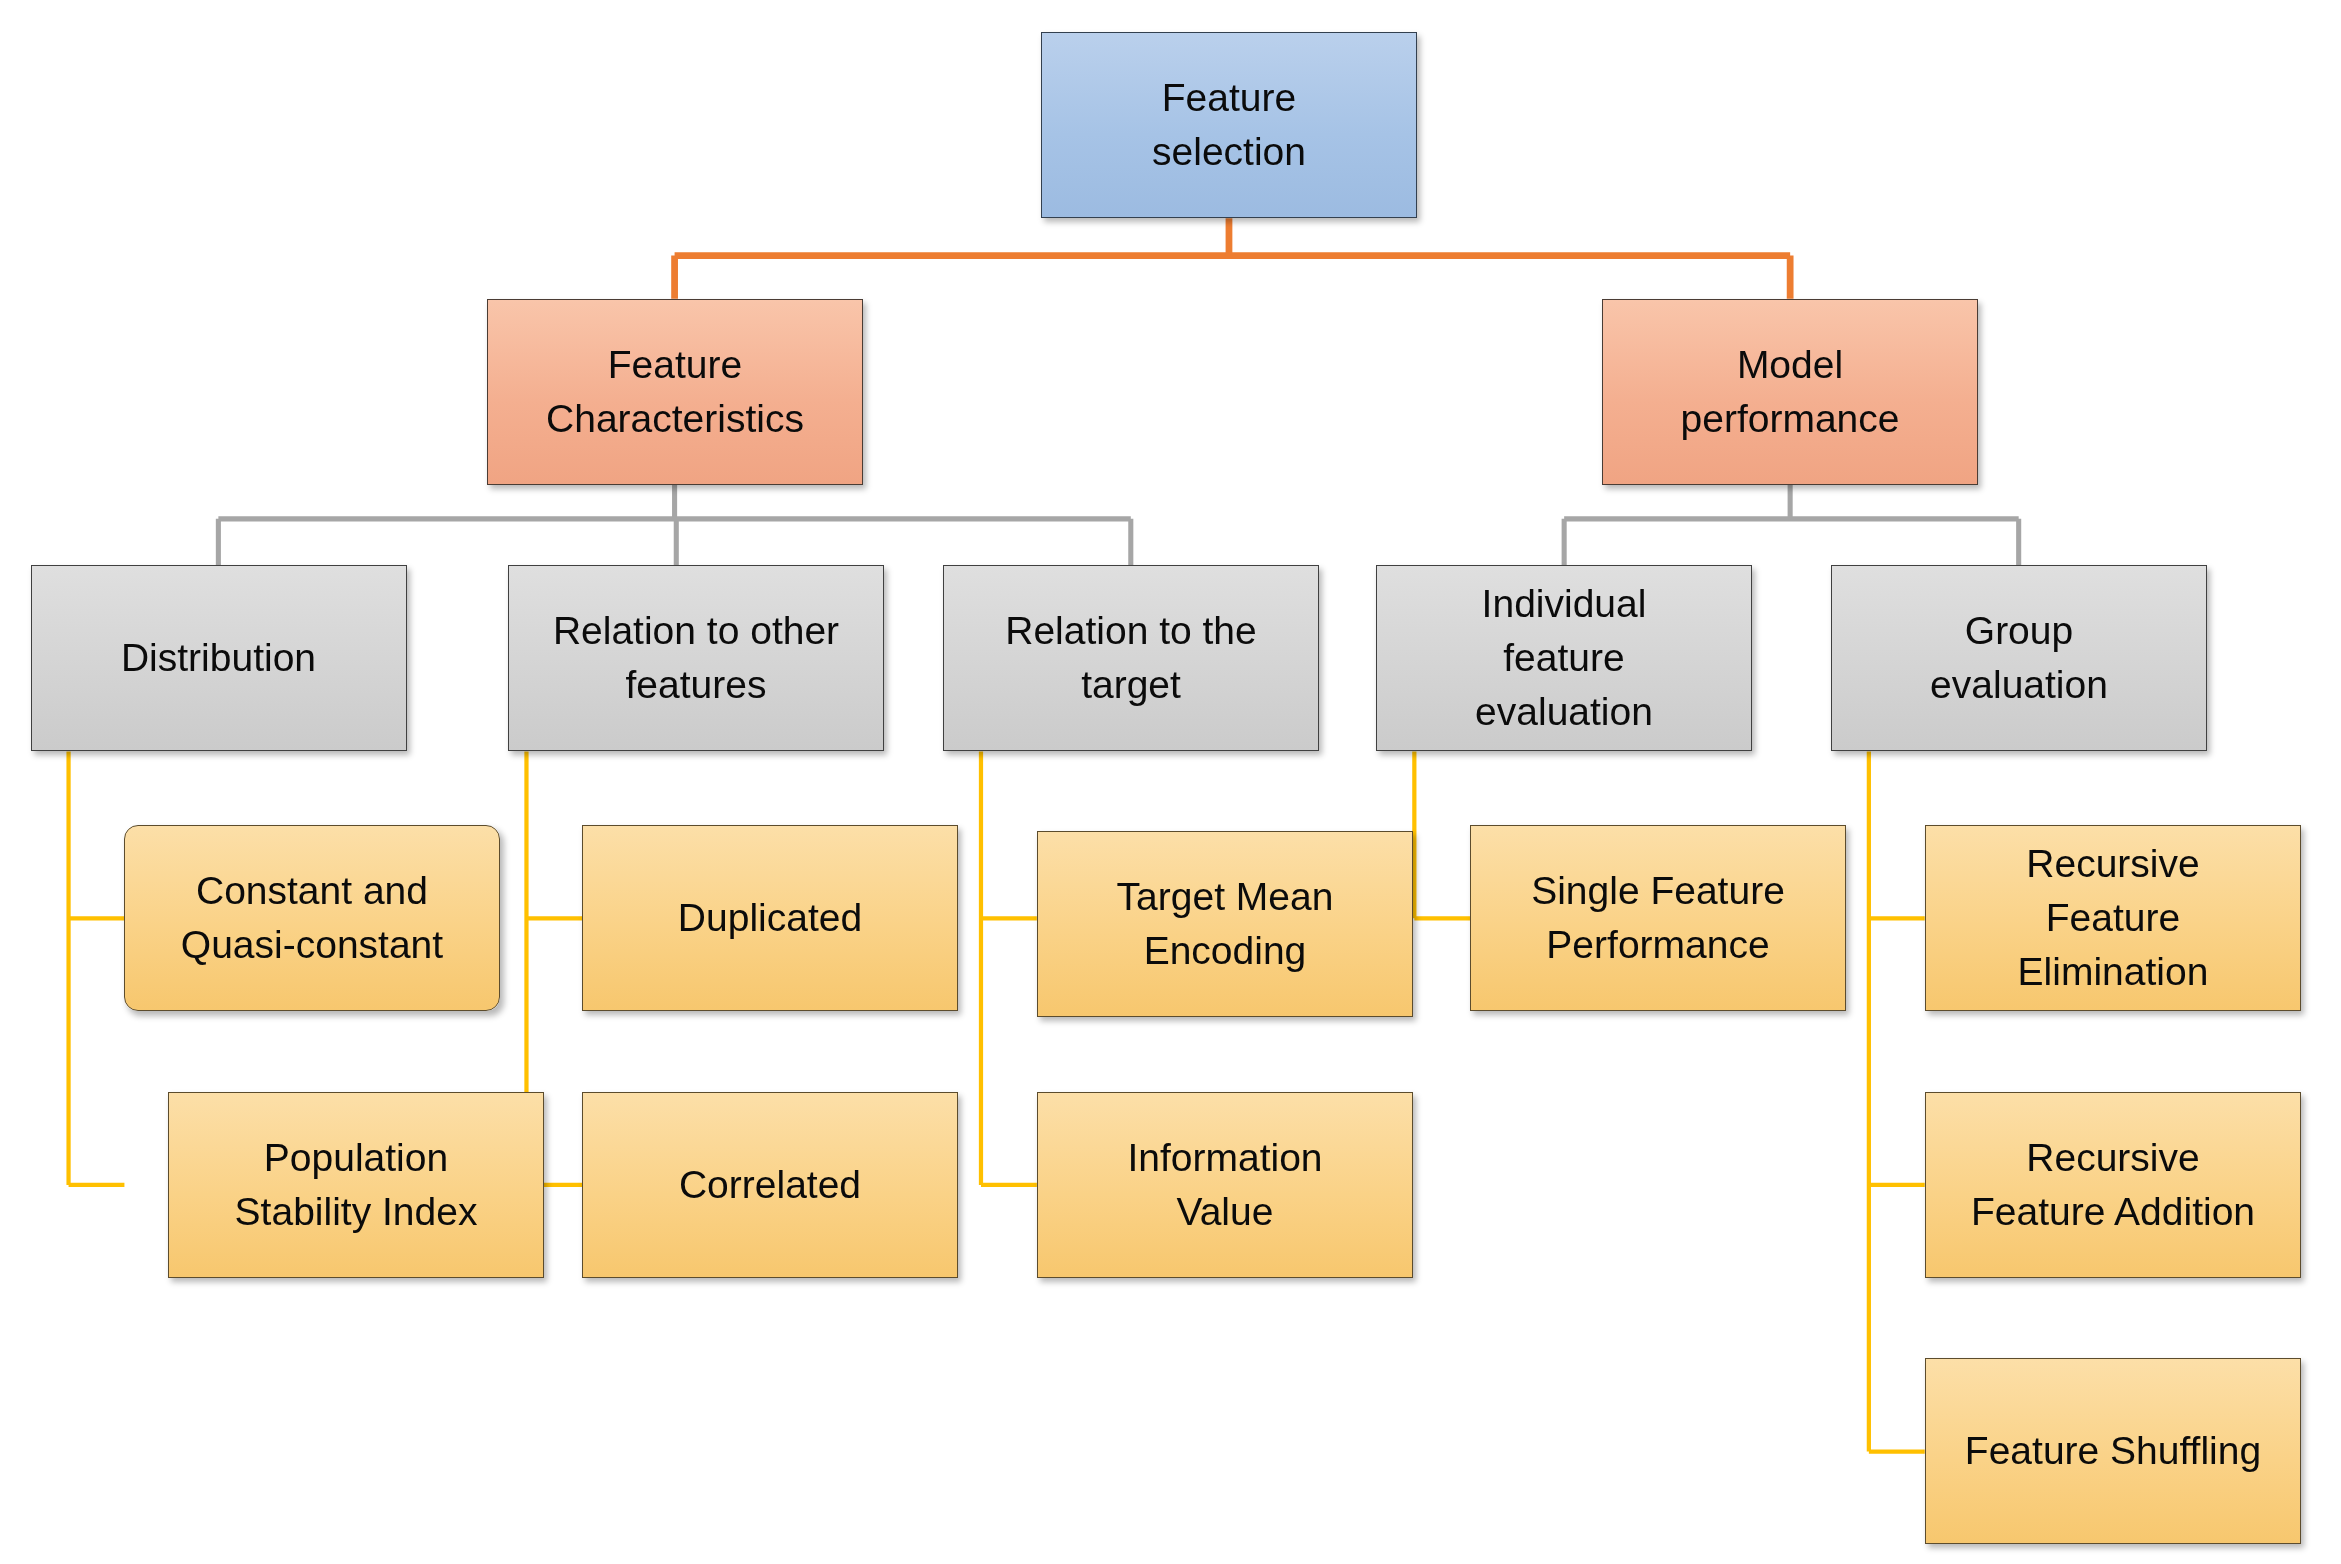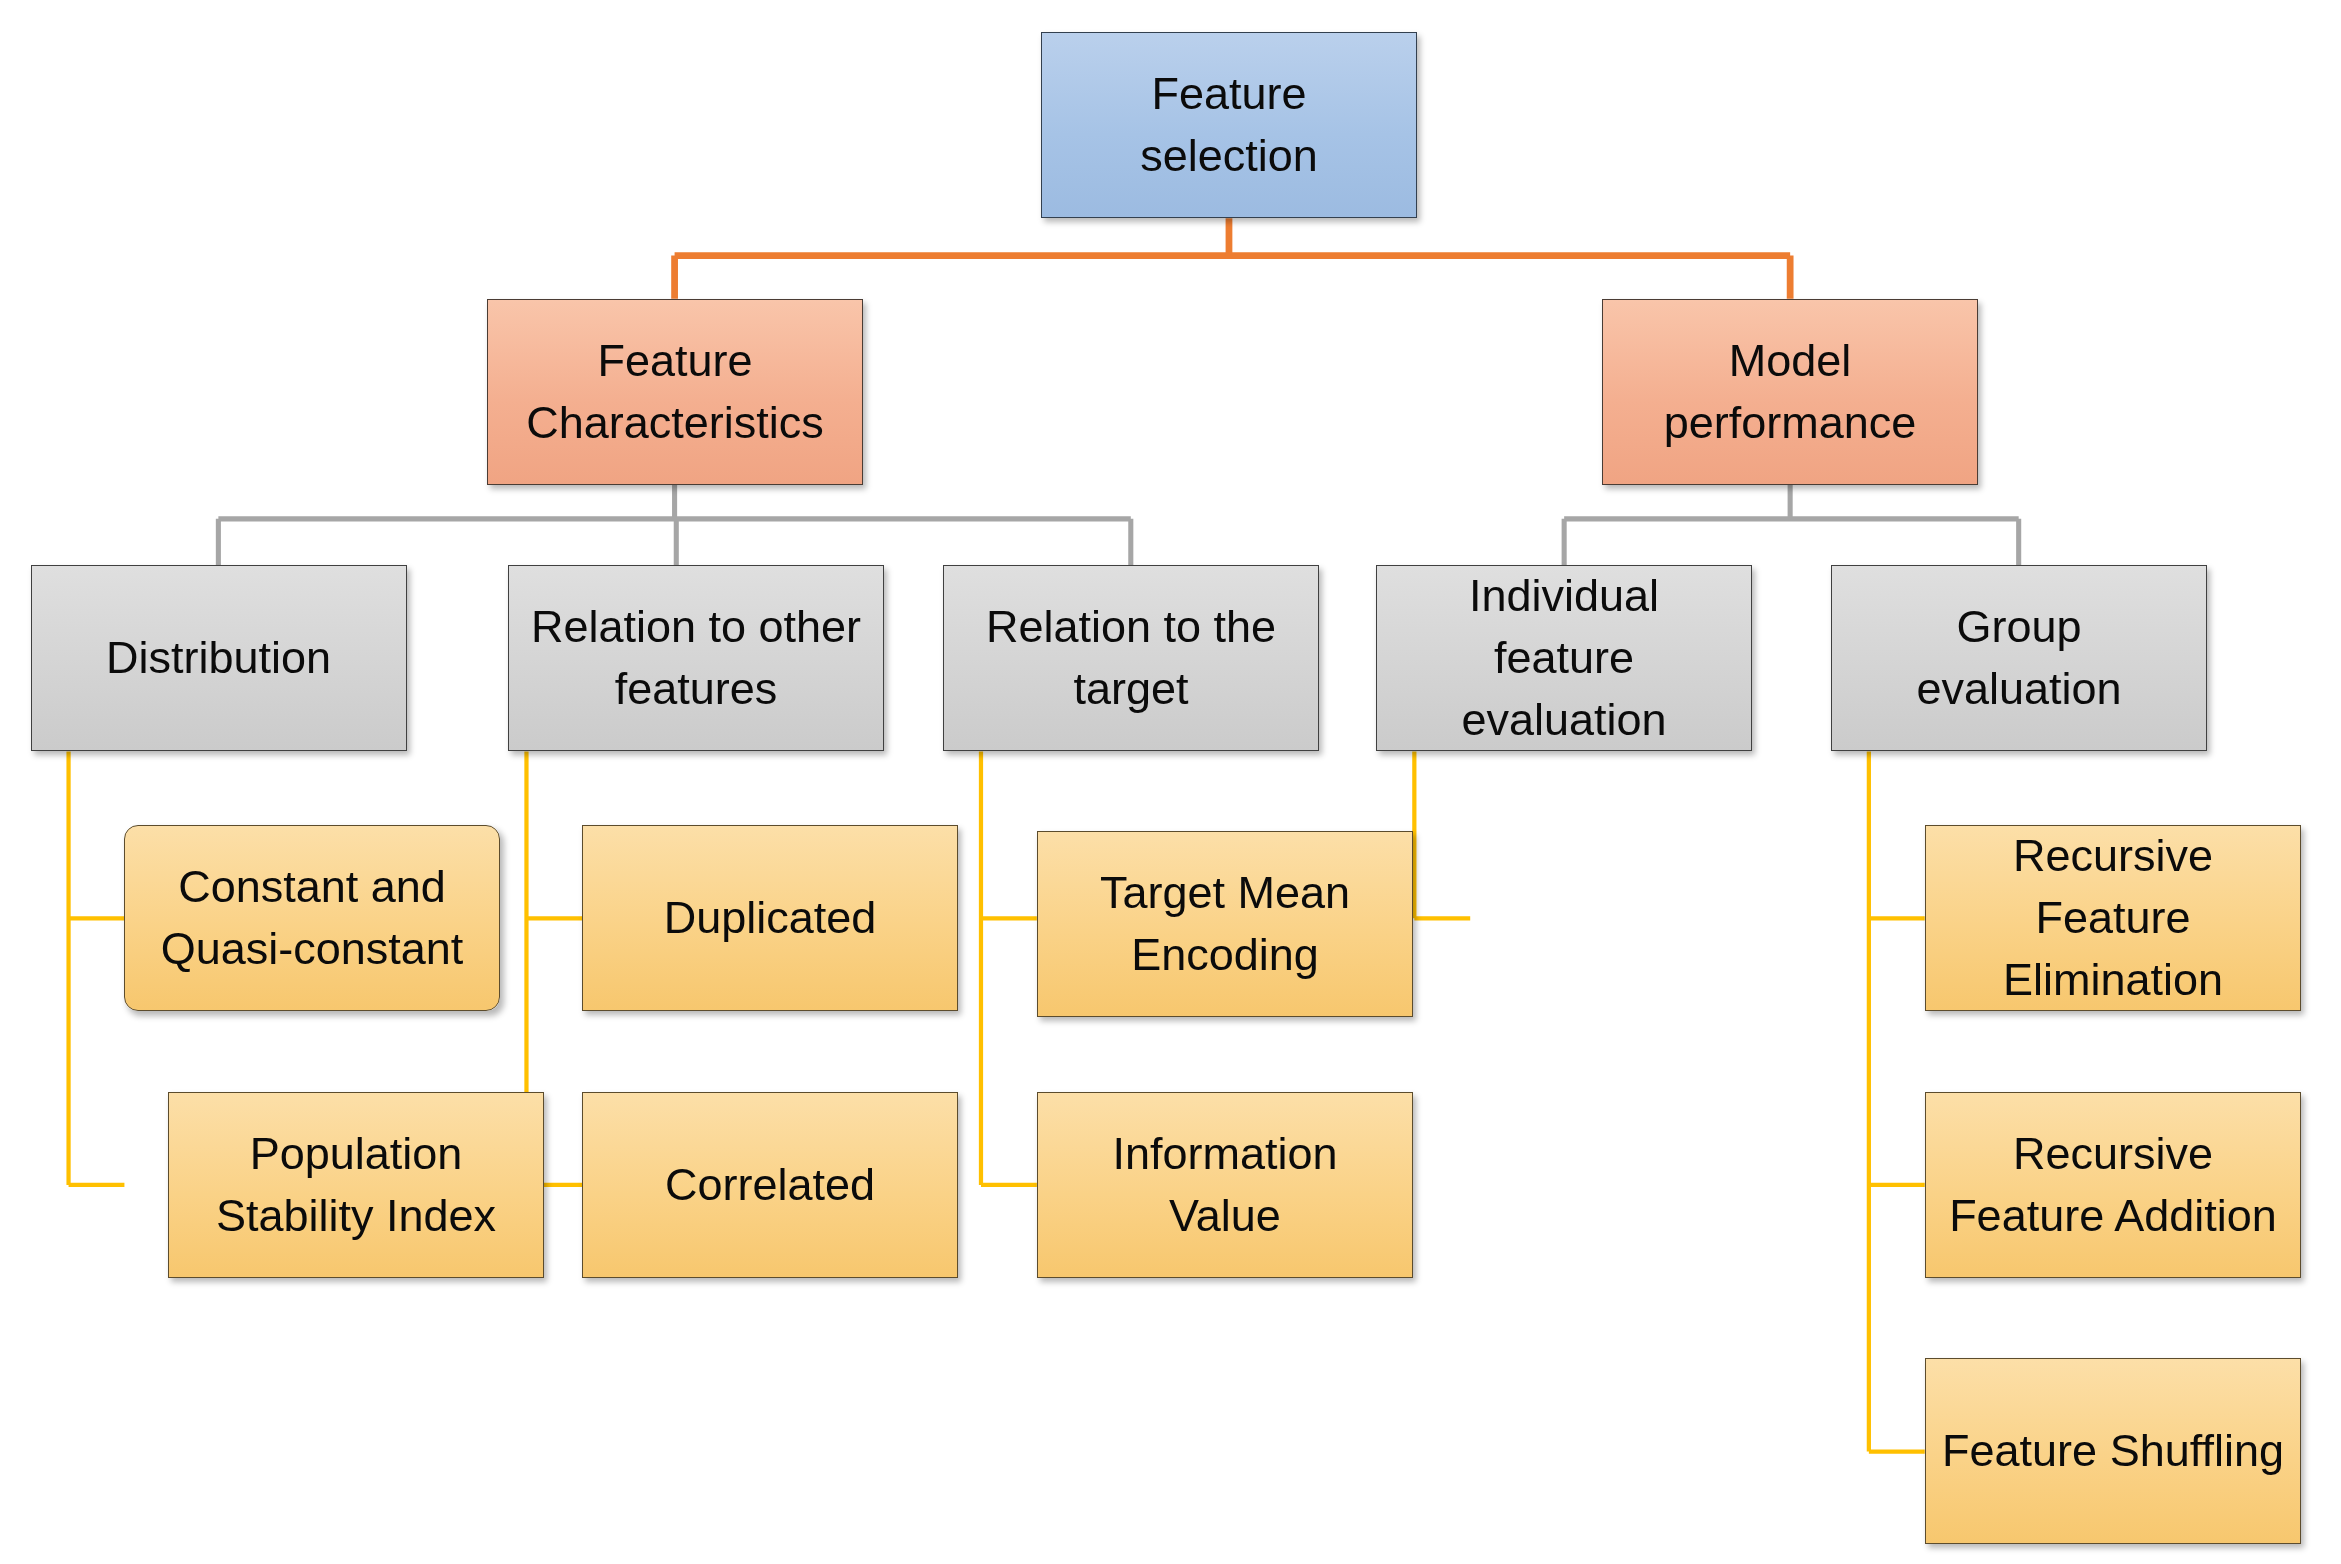--- a/index.html
+++ b/index.html
@@ -25,21 +25,21 @@
   .node {
     position: absolute;
     width: 376px;
     height: 186px;
     box-sizing: border-box;
     display: flex;
     align-items: center;
     justify-content: center;
     text-align: center;
     color: #0b0b0b;
-    font-size: 45px;
+    font-size: 39px;
     line-height: 1.38;
     box-shadow: 3.4px 4.2px 6px rgba(0,0,0,0.28);
   }
   .node-label {
     white-space: pre-line;
     padding: 3.4px 6.8px;
   }
   .lvl0 {
     background: linear-gradient(180deg, #bad0ec 0%, #a6c3e6 55%, #9cbbe1 100%);
     border: 1.7px solid #33404f;
@@ -126,20 +126,24 @@
 
   <div class="node lvl3" style="left:1037px; top:825px;margin-top:6px;">
     <span class="node-label">Target Mean
 Encoding</span>
   </div>
   <div class="node lvl3" style="left:1037px; top:1092px;">
     <span class="node-label">Information
 Value</span>
   </div>
 
+  <div class="node lvl3" style="left:1470px; top:825px;">
+    <span class="node-label">Single Feature
+Performance</span>
+  </div>
 
   <div class="node lvl3" style="left:1925px; top:825px;">
     <span class="node-label">Recursive
 Feature
 Elimination</span>
   </div>
   <div class="node lvl3" style="left:1925px; top:1092px;">
     <span class="node-label">Recursive
 Feature Addition</span>
   </div>

